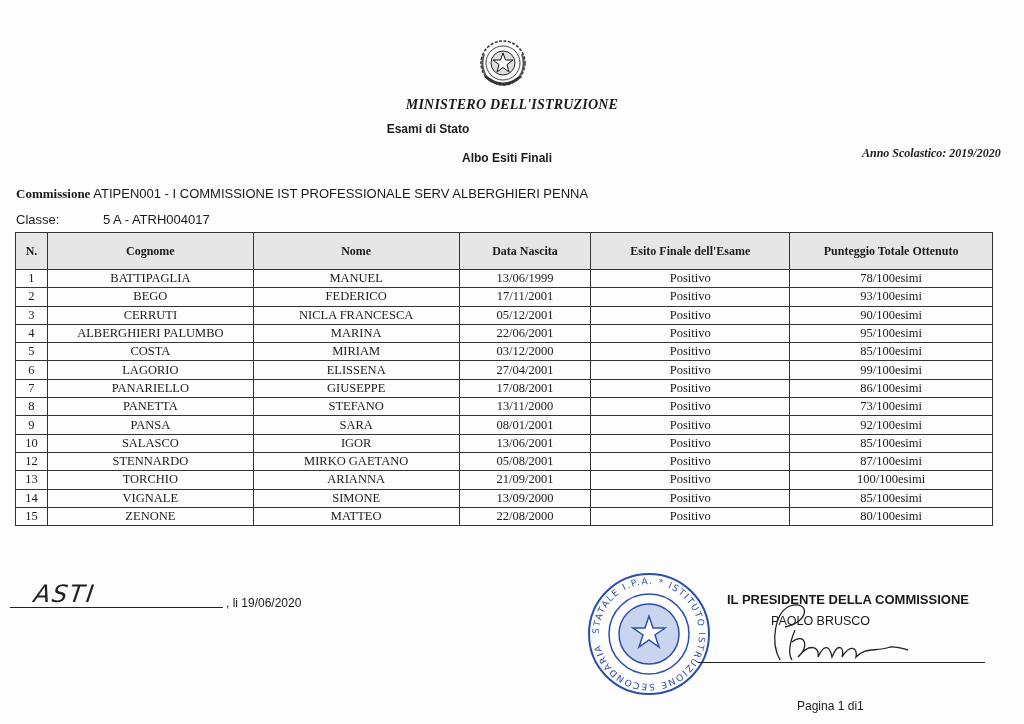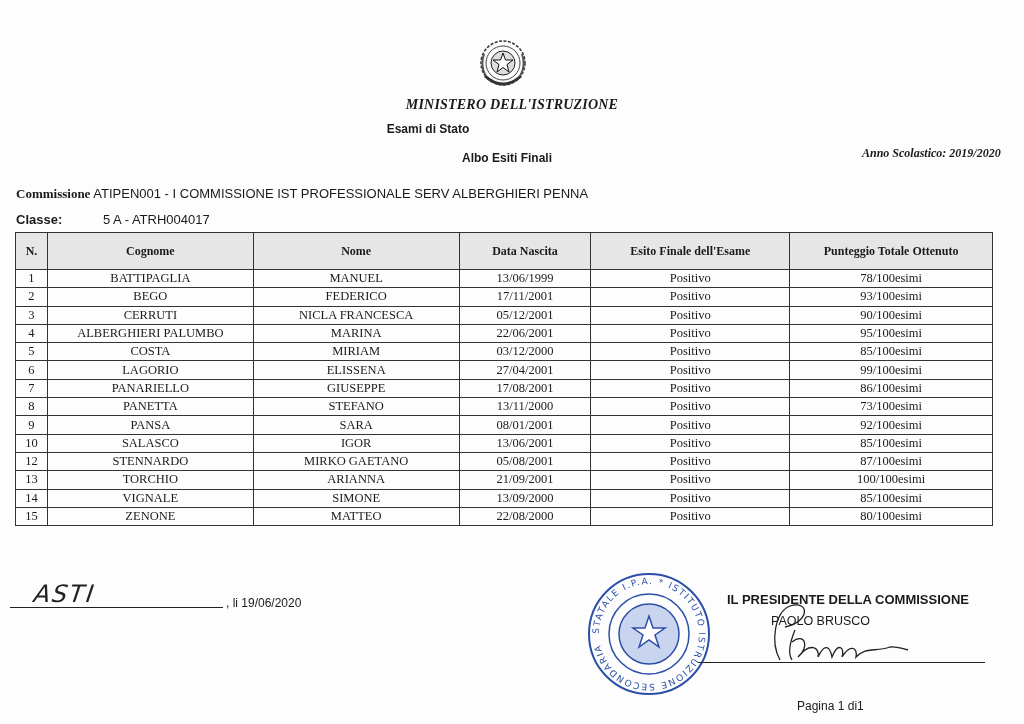--- a/index.html
+++ b/index.html
@@ -6,21 +6,21 @@
   body { width:1024px; height:724px; background:#fdfdfd; position:relative; overflow:hidden; color:#1a1a1a; font-family:"Liberation Serif", serif; }
   .abs { position:absolute; }
   .emblem { left:476px; top:36px; width:54px; height:58px; }
   .ministero { left:0; width:1024px; top:97px; text-align:center; font-family:"Liberation Serif", serif; font-style:italic; font-weight:bold; font-size:14px; letter-spacing:0.2px; }
   .esami { left:0; width:856px; top:122px; text-align:center; font-family:"Liberation Sans", sans-serif; font-weight:bold; font-size:12px; }
   .anno { left:820px; top:146px; font-family:"Liberation Serif", serif; font-style:italic; font-weight:bold; font-size:12px;margin-left:42px; }
   .albo { left:0; width:1014px; top:151px; text-align:center; font-family:"Liberation Sans", sans-serif; font-weight:bold; font-size:12px; }
   .comm { left:16px; top:186px; font-family:"Liberation Sans", sans-serif; font-size:13px; white-space:nowrap; }
   .comm b { font-weight:bold;font-family:Liberation Serif, serif; }
   .classe { left:16px; top:212px; font-family:"Liberation Sans", sans-serif; font-size:13px; white-space:nowrap; }
-  .classe .lbl { font-weight:bold; display:inline-block; width:87px; }
+  .classe .lbl { font-weight:normal; display:inline-block; width:87px; }
   table.esiti { position:absolute; left:15px; top:232px; width:978px; border-collapse:collapse; font-family:"Liberation Serif", serif; font-size:12.5px; }
   table.esiti th, table.esiti td { border:1.4px solid #333; text-align:center; padding:0; }
   table.esiti th { background:#e6e6e6; height:36px; font-weight:bold; font-size:12px; }
   table.esiti td { height:17.3px; line-height:17px; }
   .place-line { left:10px; top:607px; width:213px; border-bottom:1.3px solid #222; height:0; }
   .place { left:34px; top:580px; font-family:"DejaVu Sans", sans-serif; font-size:24px; font-style:italic; letter-spacing:2px; color:#222; transform:skewX(-8deg); }
   .date { left:226px; top:596px; font-family:"Liberation Sans", sans-serif; font-size:12px; }
   .stamp { left:586px; top:571px; width:126px; height:126px; }
   .pres { left:727px; top:592px; font-family:"Liberation Sans", sans-serif; font-size:13px; white-space:nowrap;font-weight:bold; }
   .presname { left:771px; top:614px; font-family:"Liberation Sans", sans-serif; font-size:12.5px; white-space:nowrap; }

